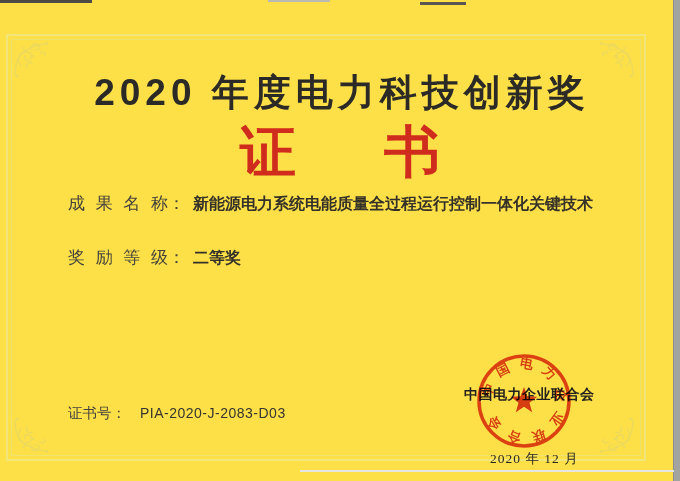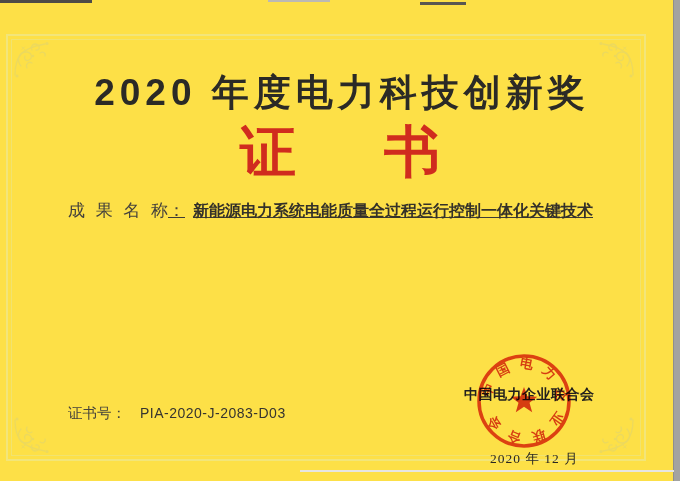--- a/index.html
+++ b/index.html
@@ -28,21 +28,21 @@
     font-family:"Liberation Sans","DejaVu Sans",sans-serif;
     font-weight:bold;font-size:37px;letter-spacing:5px;color:#2b2a26;
     transform:translateX(2px);white-space:pre;
   }
   .cert-word{
     position:absolute;left:0;top:115px;width:680px;text-align:center;
     font-weight:bold;font-size:56px;letter-spacing:88px;color:#d02c1e;
     transform:translateX(44px);white-space:pre;
   }
   .field{position:absolute;left:68px;white-space:nowrap;color:#3d3b36;}
-  .field-1{top:199px;text-decoration:underline;}
+  .field-1{top:192px;}
   .field-2{top:246px;}
   .field-3{top:288px;}
   .flabel{display:inline-block;width:100px;font-size:17px;text-align:justify;text-align-last:justify;color:#45423c;vertical-align:baseline;}
   .fcolon{font-size:17px;color:#45423c;padding-right:8px;}
   .fvalue{font-size:16px;font-weight:600;color:#343129;}
   .cert-no{position:absolute;left:68px;top:404px;white-space:nowrap;color:#45423c;font-size:14.5px;}
   .cert-no .num{font-family:"Liberation Sans","DejaVu Sans",sans-serif;font-size:14px;letter-spacing:0.5px;color:#36342f;padding-left:6px;margin-left:8px;}
   .issuer-org{position:absolute;left:464px;top:386px;font-size:14px;font-weight:bold;letter-spacing:0.5px;color:#23211e;white-space:pre;}
   .issuer-date{position:absolute;left:490px;top:410px;font-size:13.5px;letter-spacing:1px;color:#2a2823;white-space:pre;margin-top:40px;}
   
@@ -91,20 +91,23 @@
   <svg class="corner br" viewBox="0 0 38 38">
       <use href="#orn"></use>
     </svg>
 
   <div class="award-title">2020 年度电力科技创新奖</div>
   <div class="cert-word">证书</div>
 
   <div class="field field-1">
     <span class="flabel">成果名称</span><span class="fcolon">：</span><span class="fvalue">新能源电力系统电能质量全过程运行控制一体化关键技术</span>
   </div>
+  <div class="field field-2">
+    <span class="flabel">奖励等级</span><span class="fcolon">：</span><span class="fvalue">二等奖</span>
+  </div>
 
   <div class="cert-no">
     <span>证书号</span><span>：</span><span class="num">PIA-2020-J-2083-D03</span>
   </div>
 
   <div class="issuer-org">中国电力企业联合会</div>
   <div class="issuer-date">2020 年 12 月</div>
 
   <svg class="seal" width="140" height="140" viewBox="0 0 140 140">
     <circle cx="69" cy="71" r="45" fill="none" stroke="#dc3a2b" stroke-width="3.5"></circle>

